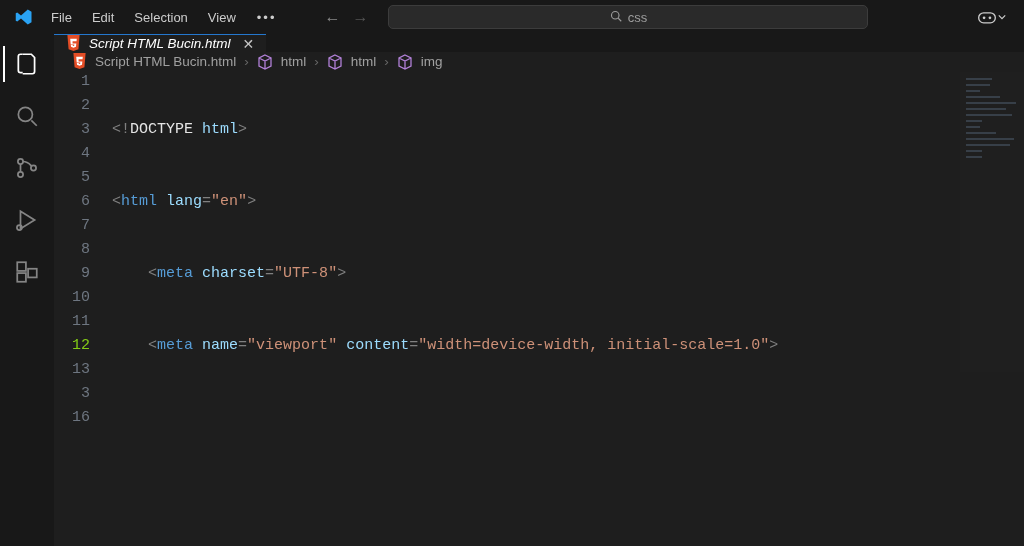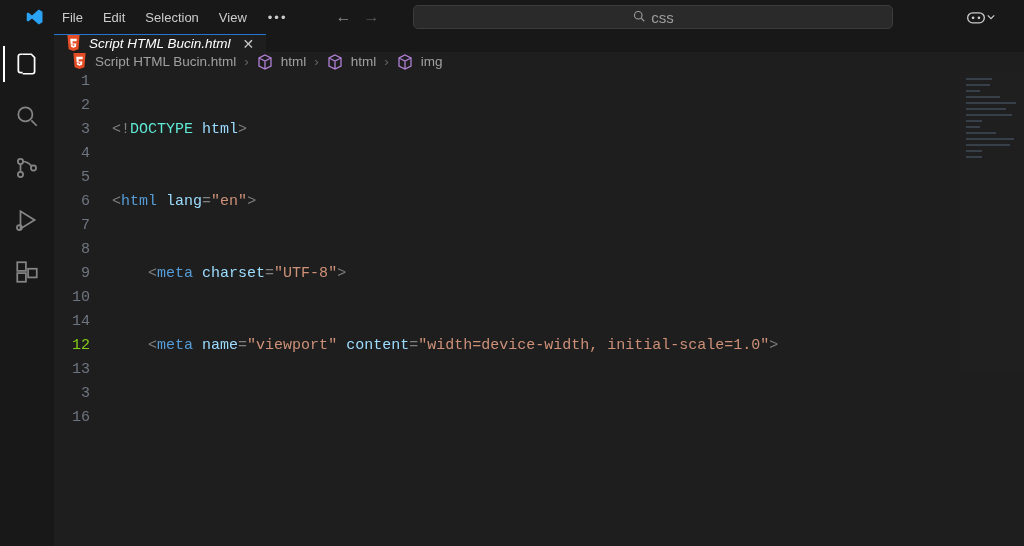--- a/index.html
+++ b/index.html
@@ -14,52 +14,52 @@
     overflow: hidden;
     position: relative;
   }
 
   
   .titlebar {
     display: flex;
     align-items: center;
     height: 34px;
     background: #181818;
-    padding: 0 23px;
+    padding: 0 12px;
   }
   .titlebar .logo { width: 24px; display:flex; justify-content:center; }
   .titlebar .menu { display:flex; gap: 2px; margin-left: 6px; }
   .titlebar .menu .mitem {
     padding: 4px 9px;
     border-radius: 4px;
     cursor: default;
     color: #cccccc;
   }
   .titlebar .dots { margin-left: 4px; padding: 4px 8px; color:#cccccc; letter-spacing:2px; }
 
   .navarrows {
     display:flex; align-items:center; gap: 12px;
     margin-left: 40px;
     color:#8a8a8a;
   }
   .navarrows .arrow { font-size:16px; cursor:default; }
 
   .searchbox {
     flex: 0 0 480px;
-    margin-left: 34px;
+    margin-left: 20px;
     height: 24px;
     background: #2a2a2a;
     border: 1px solid #3c3c3c;
     border-radius: 5px;
     display:flex;
     align-items:center;
     justify-content:center;
     gap:6px;
     color:#9d9d9d;
-    font-size: 15px;
+    font-size: 13px;
   }
   .searchbox .mag { font-size:12px; }
 
   .titlebar .right {
     margin-left: auto;
     display:flex;
     align-items:center;
     gap:10px;
     padding-right:6px;
   }
@@ -142,21 +142,21 @@
     padding-right: 22px;
     user-select:none;
   }
   .gutter .ln.current { color:#84cc16; }
   .codecol { flex:1; white-space: pre; color:#d4d4d4; }
   .codecol .row { height:24px; position:relative; }
 
   
   .tk-punc   { color:#808080; }
   .tk-tag    { color:#569cd6; }
-  .tk-doctype{ color:#5eead4;margin-top:32px; }
+  .tk-doctype{ color:#e5e5e5;margin-top:32px; }
   .tk-attr   { color:#9cdcfe; }
   .tk-str    { color:#ce9178; }
   .tk-text   { color:#d4d4d4; }
 
   
   .minimap {
     position:absolute;
     top: 72px;
     right: 0;
     width: 64px;
@@ -313,21 +313,21 @@
         <div class="ln">1</div>
         <div class="ln">2</div>
         <div class="ln">3</div>
         <div class="ln">4</div>
         <div class="ln">5</div>
         <div class="ln">6</div>
         <div class="ln">7</div>
         <div class="ln">8</div>
         <div class="ln">9</div>
         <div class="ln">10</div>
-        <div class="ln">14</div>
+        <div class="ln">11</div>
         <div class="ln current">12</div>
         <div class="ln">13</div>
         <div class="ln">3</div>
         <div class="ln">16</div>
       </div>
       <div class="codecol">
         <div class="row"><span class="tk-punc">&lt;!</span><span class="tk-doctype">DOCTYPE</span><span class="tk-punc"> </span><span class="tk-attr">html</span><span class="tk-punc">&gt;</span></div>
         <div class="row"><span class="tk-punc">&lt;</span><span class="tk-tag">html</span><span> </span><span class="tk-attr">lang</span><span class="tk-punc">=</span><span class="tk-str">"</span><span class="tk-str">en</span><span class="tk-str">"</span><span class="tk-punc">&gt;</span></div>
         <div class="row"><span>    </span><span class="tk-punc">&lt;</span><span class="tk-tag">meta</span><span> </span><span class="tk-attr">charset</span><span class="tk-punc">=</span><span class="tk-str">"</span><span class="tk-str">UTF-8</span><span class="tk-str">"</span><span class="tk-punc">&gt;</span></div>
         <div class="row"><span>    </span><span class="tk-punc">&lt;</span><span class="tk-tag">meta</span><span> </span><span class="tk-attr">name</span><span class="tk-punc">=</span><span class="tk-str">"</span><span class="tk-str">viewport</span><span class="tk-str">"</span><span> </span><span class="tk-attr">content</span><span class="tk-punc">=</span><span class="tk-str">"</span><span class="tk-str">width=device-width, initial-scale=1.0</span><span class="tk-str">"</span><span class="tk-punc">&gt;</span></div>

